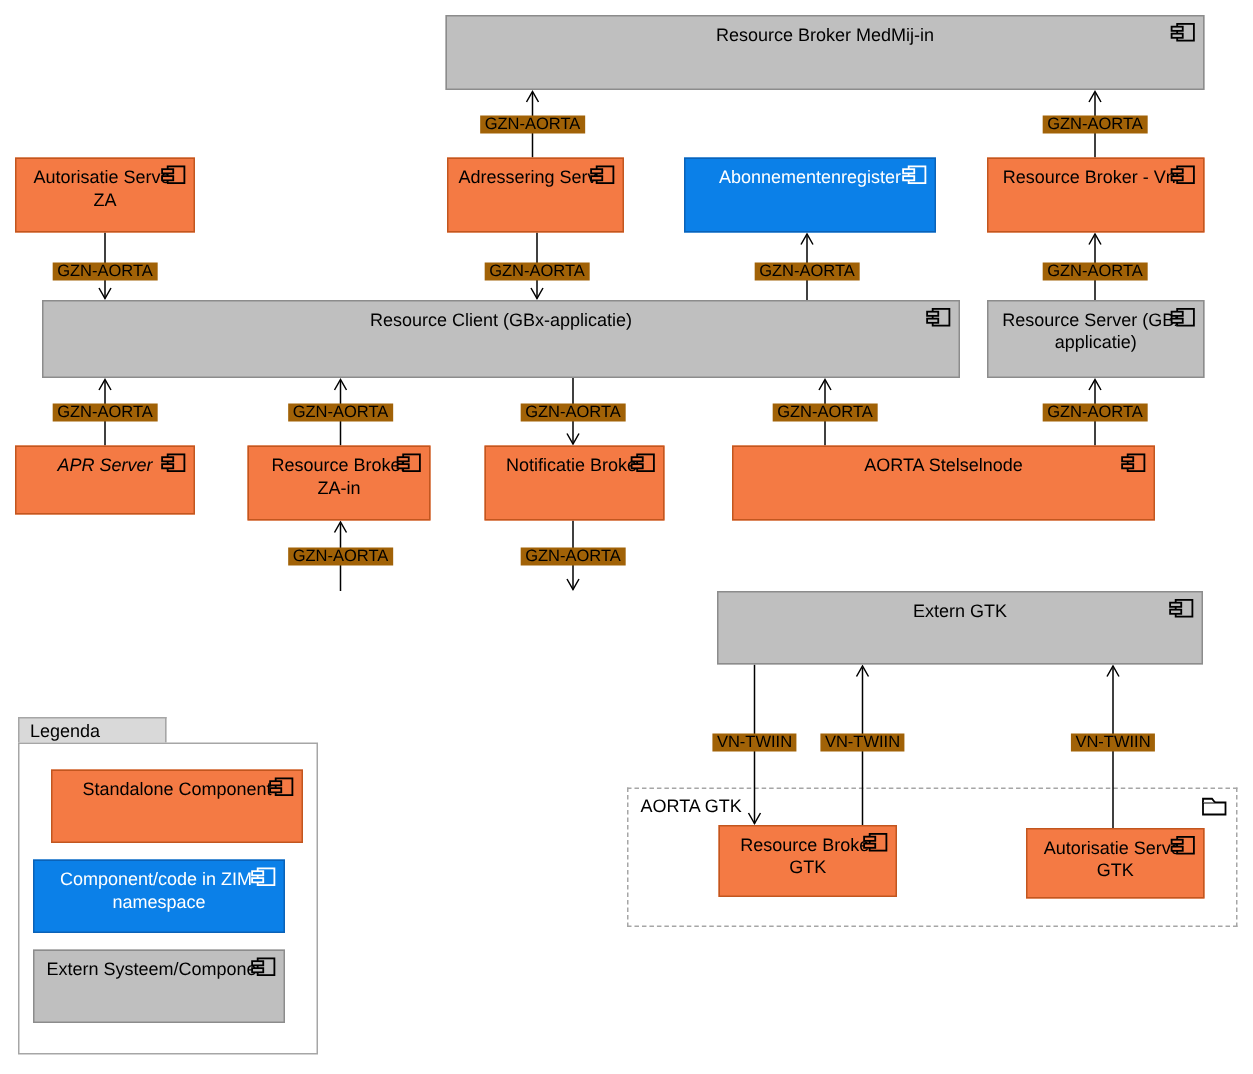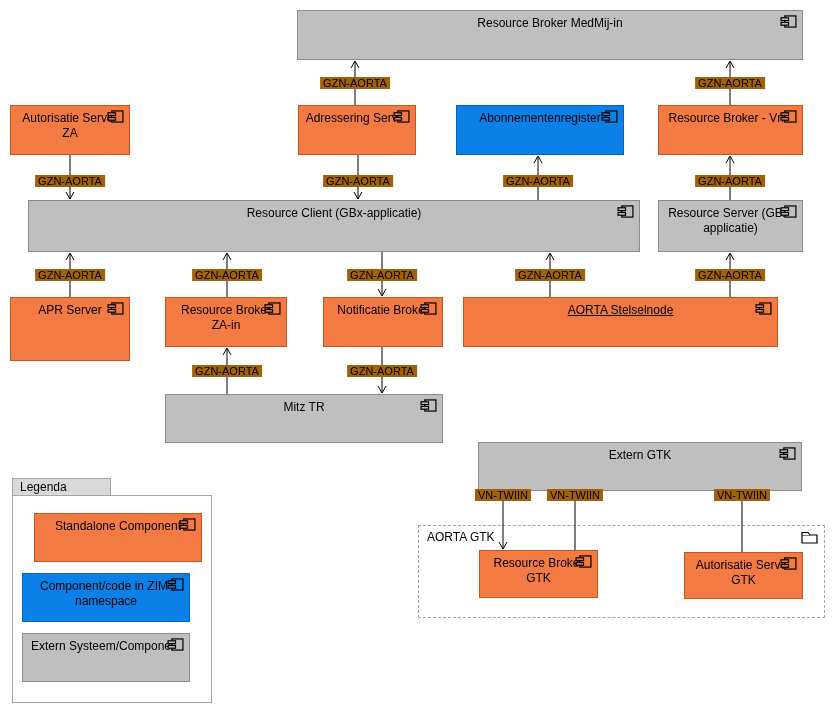--- a/index.html
+++ b/index.html
@@ -8,21 +8,21 @@
     font-family:"Liberation Sans","DejaVu Sans",sans-serif;
     background:#ffffff; overflow:hidden;
   }
   svg.wires { position:absolute; left:0; top:0; z-index:1; }
   .node {
     position:absolute; box-sizing:border-box; z-index:2;
     text-align:center; font-size:12px; line-height:15px; color:#000;
   }
   .node .node-label { display:block; padding:5px 6px 0 6px; }
   .orange { --bg:#F47A44; background:var(--bg); border:1px solid #C2561F; }
-  .blue   { --bg:#0B80E8; background:var(--bg); border:1px solid #0A62B8; color:#000000; }
+  .blue   { --bg:#0B80E8; background:var(--bg); border:1px solid #0A62B8; color:#ffffff; }
   .gray   { --bg:#BFBFBF; background:var(--bg); border:1px solid #8C8C8C; }
   .comp-icon { position:absolute; top:4px; right:5px; width:17px; height:13px; }
   .comp-icon rect { fill:var(--bg,#fff); stroke:currentColor; stroke-width:1.3; }
   .edge-label {
     position:absolute; z-index:3; transform:translate(-50%,-50%);
     background:#a16207; padding:0 3px; font-size:11px; white-space:nowrap; color:#000;
   }
   .group-box {
     position:absolute; box-sizing:border-box; z-index:0;
     border:1px dashed #A6A6A6; background:#ffffff;
@@ -148,21 +148,21 @@
 
   <div class="node gray" style="left:658px; top:200px; width:145px; height:52px;">
     <span class="node-label">Resource Server (GBx-applicatie)</span>
     <svg class="comp-icon" viewBox="0 0 18 14">
         <rect x="5" y="1" width="12" height="12"></rect>
         <rect x="1" y="3" width="8" height="3"></rect>
         <rect x="1" y="8" width="8" height="3"></rect>
       </svg>
   </div>
 
-  <div class="node orange" style="left:10px; top:297px; width:120px; height:64px;">
+  <div class="node orange" style="left:10px; top:297px; width:120px; height:46px;font-style:italic;">
     <span class="node-label">APR Server</span>
     <svg class="comp-icon" viewBox="0 0 18 14">
         <rect x="5" y="1" width="12" height="12"></rect>
         <rect x="1" y="3" width="8" height="3"></rect>
         <rect x="1" y="8" width="8" height="3"></rect>
       </svg>
   </div>
 
   <div class="node orange" style="left:165px; top:297px; width:122px; height:50px;">
     <span class="node-label">Resource Broker ZA-in</span>
@@ -175,39 +175,31 @@
 
   <div class="node orange" style="left:323px; top:297px; width:120px; height:50px;">
     <span class="node-label">Notificatie Broker</span>
     <svg class="comp-icon" viewBox="0 0 18 14">
         <rect x="5" y="1" width="12" height="12"></rect>
         <rect x="1" y="3" width="8" height="3"></rect>
         <rect x="1" y="8" width="8" height="3"></rect>
       </svg>
   </div>
 
-  <div class="node orange" style="left:463px; top:297px; width:315px; height:50px;text-decoration:underline;">
+  <div class="node orange" style="left:488px; top:297px; width:282px; height:50px;">
     <span class="node-label">AORTA Stelselnode</span>
     <svg class="comp-icon" viewBox="0 0 18 14">
         <rect x="5" y="1" width="12" height="12"></rect>
         <rect x="1" y="3" width="8" height="3"></rect>
         <rect x="1" y="8" width="8" height="3"></rect>
       </svg>
   </div>
 
-  <div class="node gray" style="left:165px; top:394px; width:278px; height:49px;">
-    <span class="node-label">Mitz TR</span>
-    <svg class="comp-icon" viewBox="0 0 18 14">
-        <rect x="5" y="1" width="12" height="12"></rect>
-        <rect x="1" y="3" width="8" height="3"></rect>
-        <rect x="1" y="8" width="8" height="3"></rect>
-      </svg>
-  </div>
-
-  <div class="node gray" style="left:478px; top:394px; width:324px; height:49px;margin-top:48px;">
+
+  <div class="node gray" style="left:478px; top:394px; width:324px; height:49px;">
     <span class="node-label">Extern GTK</span>
     <svg class="comp-icon" viewBox="0 0 18 14">
         <rect x="5" y="1" width="12" height="12"></rect>
         <rect x="1" y="3" width="8" height="3"></rect>
         <rect x="1" y="8" width="8" height="3"></rect>
       </svg>
   </div>
 
   <div class="node orange" style="left:479px; top:550px; width:119px; height:48px;">
     <span class="node-label">Resource Broker GTK</span>

